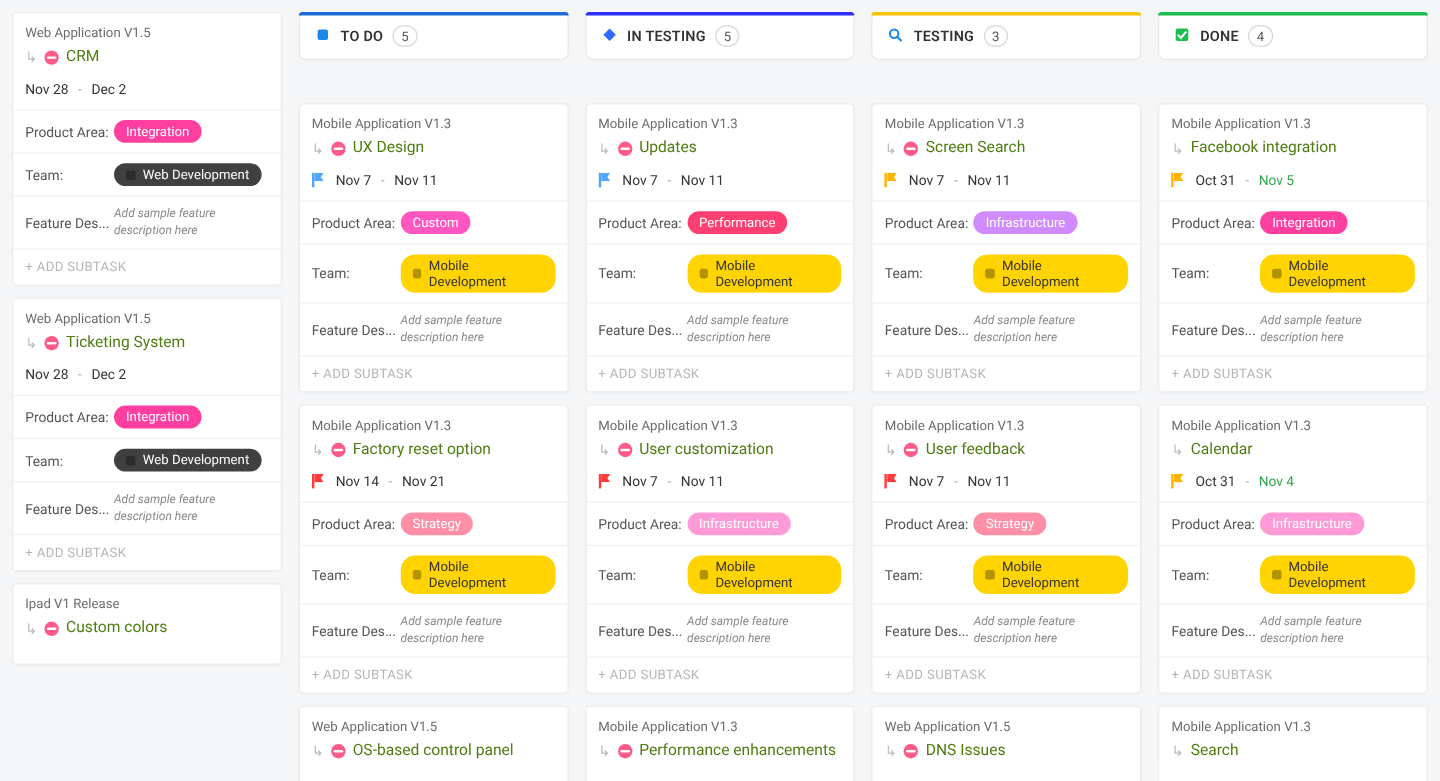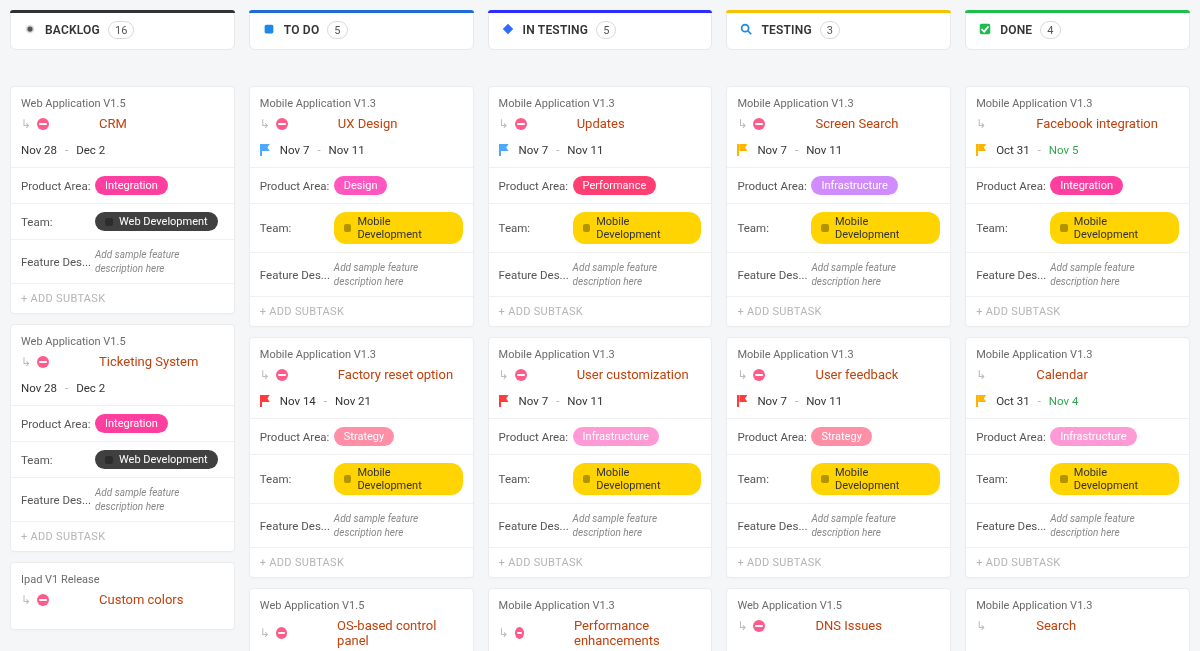--- a/index.html
+++ b/index.html
@@ -66,21 +66,21 @@
   .epic { color:#6b6b6b; font-size:11px; }
   .title-row { display:flex; align-items:center; gap:6px; margin-top:2px; padding:0 10px 6px 10px;}
   .title-row .icon { color:#bbb; font-size:12px; }
   .no-entry {
     width:12px; height:12px; border-radius:50%;
     background:#ff5b8a; position:relative; display:inline-block;
   }
   .no-entry::after{
     content:""; position:absolute; left:2px; right:2px; top:5px; height:2px; background:#fff; border-radius:1px;
   }
-  .card-title { font-size:13px; color:#c2410c;margin-left:44px; }
+  .card-title { font-size:13px; color:#4d7c0f; }
 
   .date-row { display:flex; align-items:center; gap:8px; padding:6px 10px 10px 10px; color:#333; font-size:11.5px;}
   .flag { width:12px; height:12px; display:inline-block; position:relative;}
   .flag::before {
     content:""; position:absolute; left:0; top:0; width:2px; height:12px; background:currentColor;
   }
   .flag::after {
     content:""; position:absolute; left:2px; top:0; width:8px; height:7px; background:currentColor;
     clip-path: polygon(0 0, 100% 0, 70% 50%, 100% 100%, 0 100%);
   }
@@ -124,28 +124,20 @@
   .c-strategy{background:#ff8ea7;}
   .c-webdev{background:#404040;}
   .c-mobdev{background:#ffd400; color:#333;}
 
 </style>
 </head>
 <body>
 
 <div class="board" id="board">
     <div class="column">
-      <div class="col-header">
-    <span><svg class="col-icon" viewBox="0 0 16 16">
-            <circle cx="8" cy="8" r="5" fill="#555" opacity="0.2"></circle>
-            <circle cx="8" cy="8" r="3" fill="#555"></circle>
-          </svg></span>
-    <span class="col-title">BACKLOG</span>
-    <span class="col-count">16</span>
-  </div>
       <div class="card">
       <div class="card-section">
         <div class="epic">Web Application V1.5</div>
       </div>
       <div class="title-row">
         <span class="icon">↳</span>
         <span class="no-entry"></span>
         <span class="card-title">CRM</span>
       </div>
       <div class="date-row">
@@ -244,21 +236,21 @@
       </div>
       <div class="date-row">
         <span class="flag blue"></span>
         <span>Nov 7</span>
         <span class="date-sep">-</span>
         <span class="">Nov 11</span>
       </div>
       <div class="row">
         <span class="row-label">Product Area:</span>
         <span class="pill c-design">
-          <span>Design</span>
+          <span>Custom</span>
         </span>
       </div>
       <div class="row">
         <span class="row-label">Team:</span>
         <span class="pill c-mobdev">
           <span class="sq"></span>
           <span>Mobile Development</span>
         </span>
       </div>
       <div class="row">

